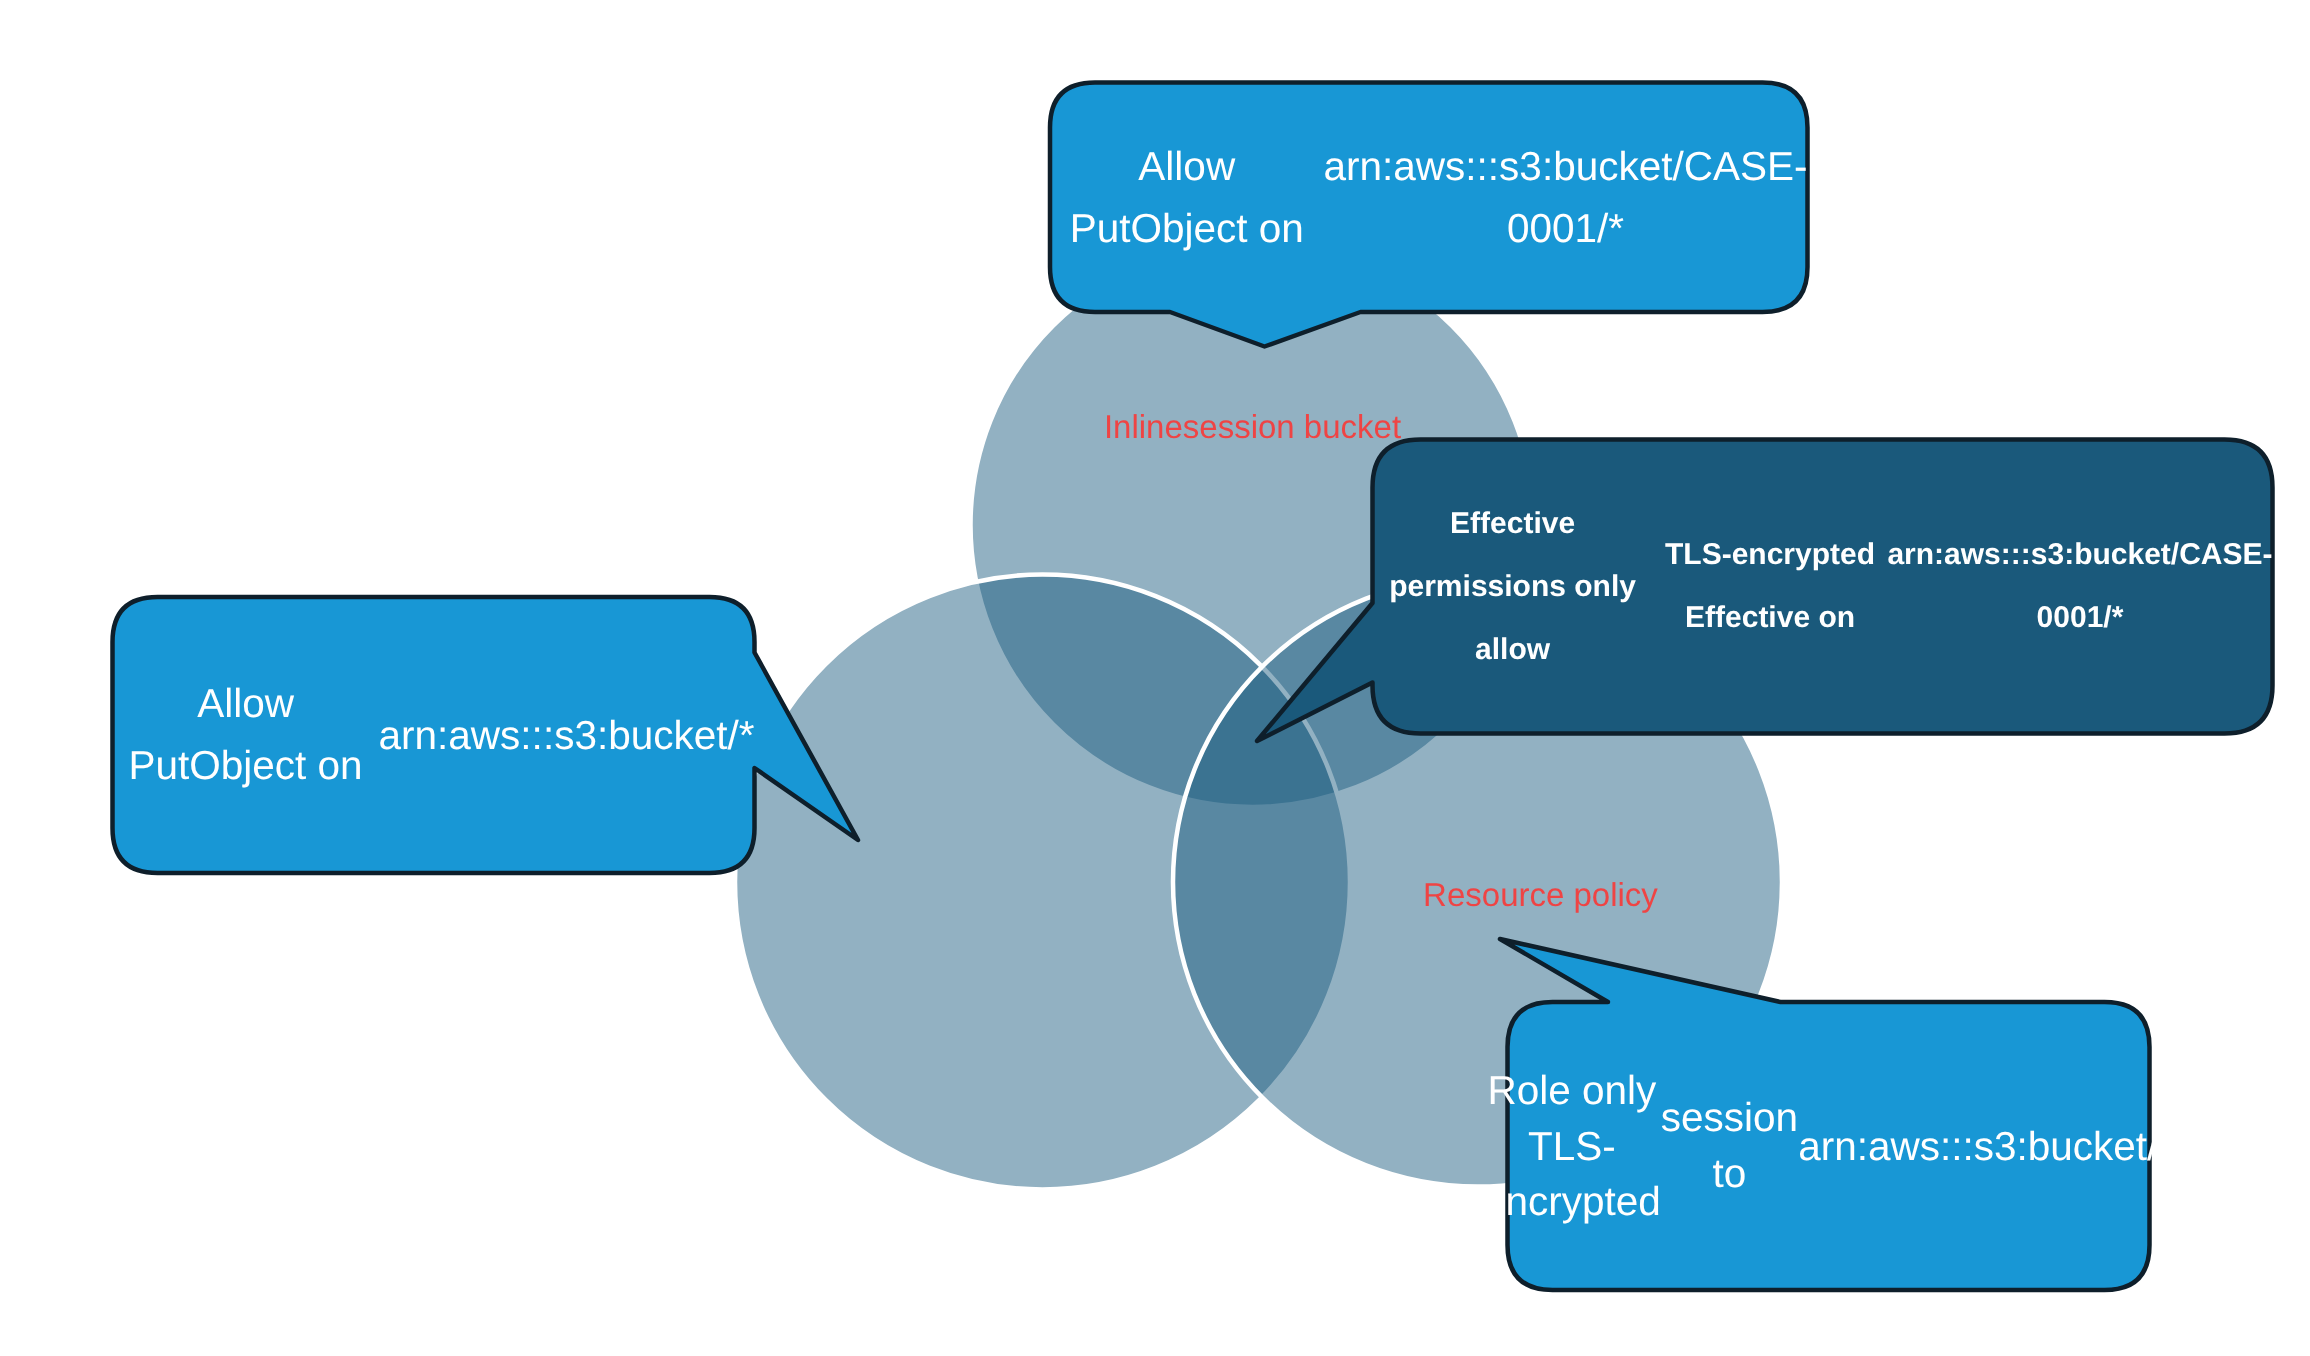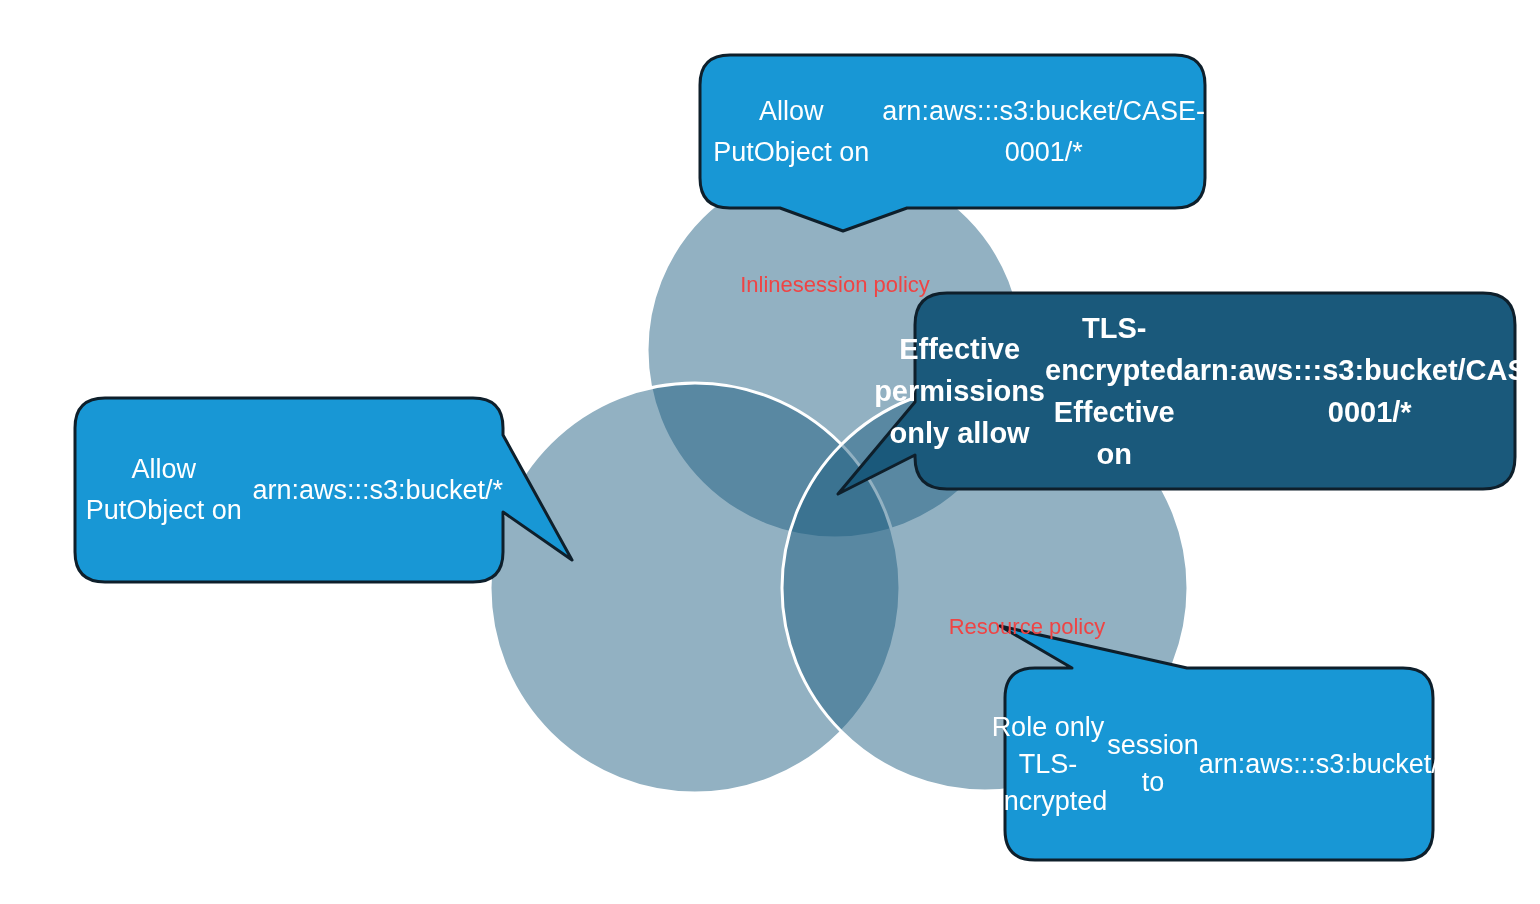--- a/index.html
+++ b/index.html
@@ -44,21 +44,21 @@
     text-align: center;
     pointer-events: none;
   }
   .callout-text {
     color: #ffffff;
     font-size: 27px;
     line-height: 41px;
   }
   .callout-text.dark {
     font-weight: bold;
-    font-size: 29px;
+    font-size: 20px;
     line-height: 42px;
   }
   .callout-text.tight {
     line-height: 37px;
   }
   .circle-label {
     color: #ef4444;
     font-size: 22px;
     line-height: 28px;
   }
@@ -81,25 +81,25 @@
 
     <path class="callout-shape" d="M 105 398 H 473 Q 503 398 503 428 V 435 L 572 560 L 503 512 V 552 Q 503 582 473 582 H 105 Q 75 582 75 552 V 428 Q 75 398 105 398 Z"></path>
 
     <path class="callout-shape dark" d="M 947 293 H 1483 Q 1515 293 1515 325 V 457 Q 1515 489 1483 489 H 947 Q 915 489 915 457 V 455 L 838 494 L 915 402 V 325 Q 915 293 947 293 Z"></path>
 
     <path class="callout-shape" d="M 1035 668 H 1072 L 1000 626 L 1187 668 H 1403 Q 1433 668 1433 698 V 830 Q 1433 860 1403 860 H 1035 Q 1005 860 1005 830 V 698 Q 1005 668 1035 668 Z"></path>
   </svg>
 
   <div class="overlay-text circle-label" style="left:705px; top:255px; width:260px; height:60px;">
     <span>Inline</span>
-    <span>session policy</span>
+    <span>session bucket</span>
   </div>
 
 
-  <div class="overlay-text circle-label" style="left:902px; top:582px; width:250px; height:30px;margin-top:30px;">
+  <div class="overlay-text circle-label" style="left:902px; top:582px; width:250px; height:30px;">
     <span>Resource policy</span>
   </div>
 
   <div class="overlay-text callout-text" style="left:700px; top:55px; width:505px; height:153px;">
     <span>Allow PutObject on</span>
     <span>arn:aws:::s3:bucket/CASE-0001/*</span>
   </div>
 
   <div class="overlay-text callout-text" style="left:75px; top:398px; width:428px; height:184px;">
     <span>Allow PutObject on</span>

